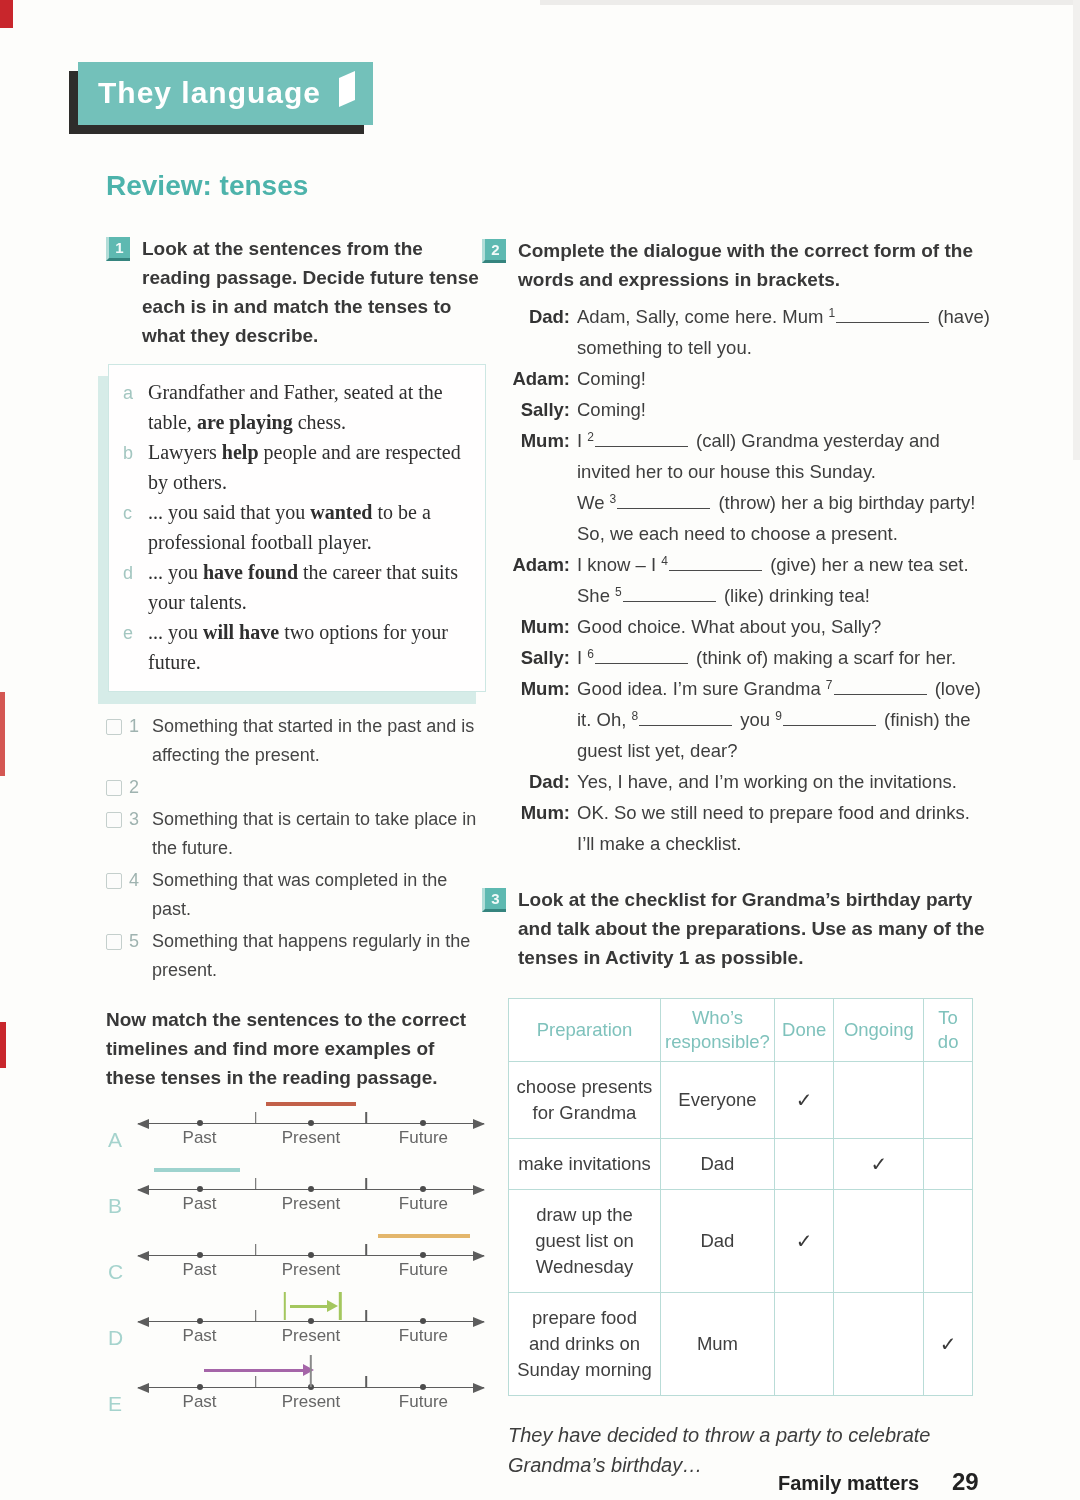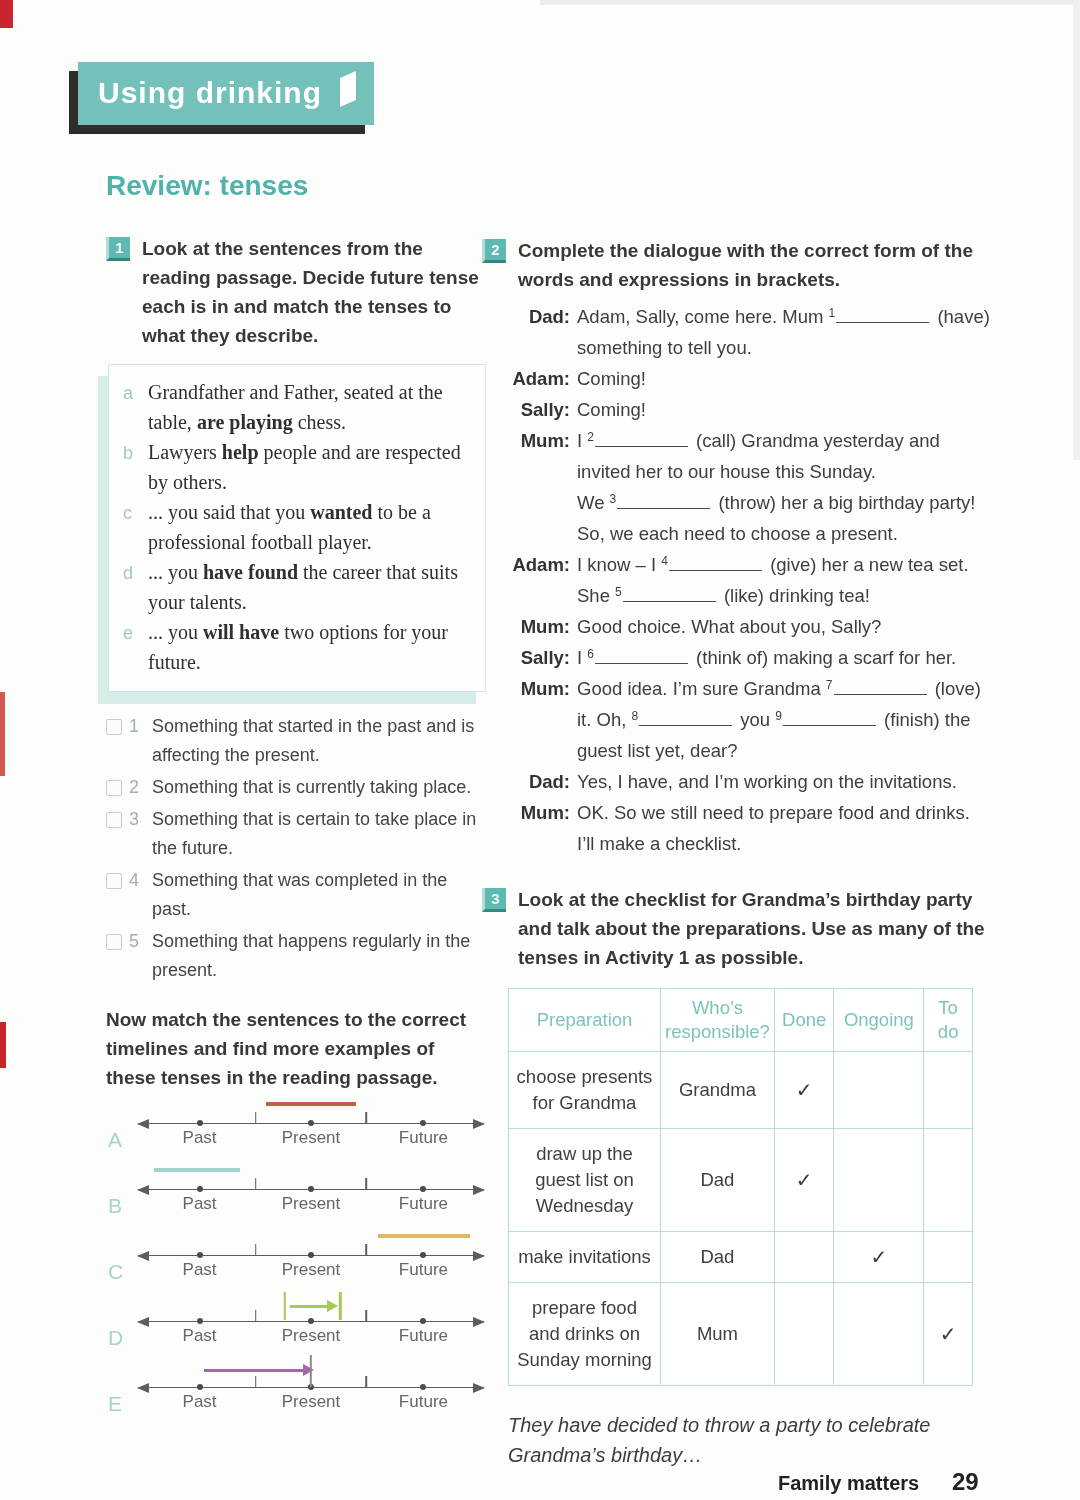--- a/index.html
+++ b/index.html
@@ -62,21 +62,21 @@
     border-bottom:6.5px solid transparent;}
   
   .dialogue{margin-top:7px;}
   .d-line{display:flex;font-size:18.5px;line-height:31px;color:#3e3e3e;}
   .d-speaker{flex:none;width:88px;text-align:right;font-weight:bold;padding-right:7px;color:#333;}
   .d-text{flex:1;}
   .blank{display:inline-block;width:93px;height:14px;border-bottom:1.6px solid #4a4a4a;margin:0 3px 0 1px;}
   .sup{font-size:12px;vertical-align:6px;line-height:0;}
   
   .act3{margin-top:26px;}
-  .prep-table{border-collapse:collapse;margin:16px 0 0 26px;width:465px;background:#fff;}
+  .prep-table{border-collapse:collapse;margin:26px 0 0 26px;width:465px;background:#fff;}
   .prep-table th,.prep-table td{border:1.4px solid #b9dcd7;text-align:center;}
   .prep-table th{color:#7fc2bc;font-weight:normal;font-size:18.5px;line-height:24px;padding:7px 4px;}
   .prep-table td{font-size:18.5px;color:#3f3f3f;line-height:26px;padding:12px 6px;}
   .prep-table td.mark{font-size:20px;color:#3a3a3a;}
   .example{margin:24px 0 0 26px;font-style:italic;font-size:20px;line-height:30px;color:#3d3d3d;}
   
   .footer-chapter{position:absolute;left:778px;top:1472px;font-weight:bold;font-size:20px;color:#222;}
   .footer-page{position:absolute;left:952px;top:1468px;font-weight:bold;font-size:24px;color:#222;}
 </style>
 </head>
@@ -84,21 +84,21 @@
 
 <div class="edge" style="left:0;top:0;width:13px;height:28px;background:#c8262c;"></div>
 <div class="edge" style="left:0;top:692px;width:5px;height:84px;background:#cc3a34;opacity:.85;"></div>
 <div class="edge" style="left:0;top:1022px;width:6px;height:46px;background:#c8262c;"></div>
 <div class="edge" style="left:540px;top:0;width:540px;height:5px;background:#edecea;"></div>
 <div class="edge" style="left:1073px;top:0;width:7px;height:460px;background:#f1f0ee;"></div>
 
 <div class="banner">
   <div class="banner-shadow"></div>
   <div class="banner-face">
-    <span>Using drinking</span>
+    <span>They language</span>
     <span class="flag">
       <svg width="20" height="36" viewBox="0 0 20 36">
           <polygon points="2,7 18,0 18,29 2,36" fill="#ffffff"></polygon>
         </svg>
     </span>
   </div>
 </div>
 
 <div class="col-left">
   <h2 class="review">Review: tenses</h2>
@@ -133,21 +133,20 @@
 
   <div class="checklist" id="checklist">
       <div class="check-item">
         <span class="checkbox"></span>
         <span class="check-num">1</span>
         <span class="check-text">Something that started in the past and is affecting the present.</span>
       </div>
       <div class="check-item">
         <span class="checkbox"></span>
         <span class="check-num">2</span>
-        <span class="check-text">Something that is currently taking place.</span>
       </div>
       <div class="check-item">
         <span class="checkbox"></span>
         <span class="check-num">3</span>
         <span class="check-text">Something that is certain to take place in the future.</span>
       </div>
       <div class="check-item">
         <span class="checkbox"></span>
         <span class="check-num">4</span>
         <span class="check-text">Something that was completed in the past.</span>
@@ -305,40 +304,40 @@
           <th>Preparation</th>
           <th>Who’s responsible?</th>
           <th>Done</th>
           <th>Ongoing</th>
           <th>To do</th>
         </tr>
       </thead>
     <tbody id="prep-tbody">
         <tr>
           <td>choose presents for Grandma</td>
-          <td>Grandma</td>
+          <td>Everyone</td>
           <td class="mark"><span>✓</span></td>
           <td class="mark"></td>
+          <td class="mark"></td>
+        </tr>
+        <tr>
+          <td>make invitations</td>
+          <td>Dad</td>
+          <td class="mark"></td>
+          <td class="mark"><span>✓</span></td>
           <td class="mark"></td>
         </tr>
         <tr>
           <td>draw up the guest list on Wednesday</td>
           <td>Dad</td>
           <td class="mark"><span>✓</span></td>
           <td class="mark"></td>
           <td class="mark"></td>
         </tr>
         <tr>
-          <td>make invitations</td>
-          <td>Dad</td>
-          <td class="mark"></td>
-          <td class="mark"><span>✓</span></td>
-          <td class="mark"></td>
-        </tr>
-        <tr>
           <td>prepare food and drinks on Sunday morning</td>
           <td>Mum</td>
           <td class="mark"></td>
           <td class="mark"></td>
           <td class="mark"><span>✓</span></td>
         </tr>
       </tbody>
   </table>
 
   <p class="example">They have decided to throw a party to celebrate Grandma’s birthday…</p>

